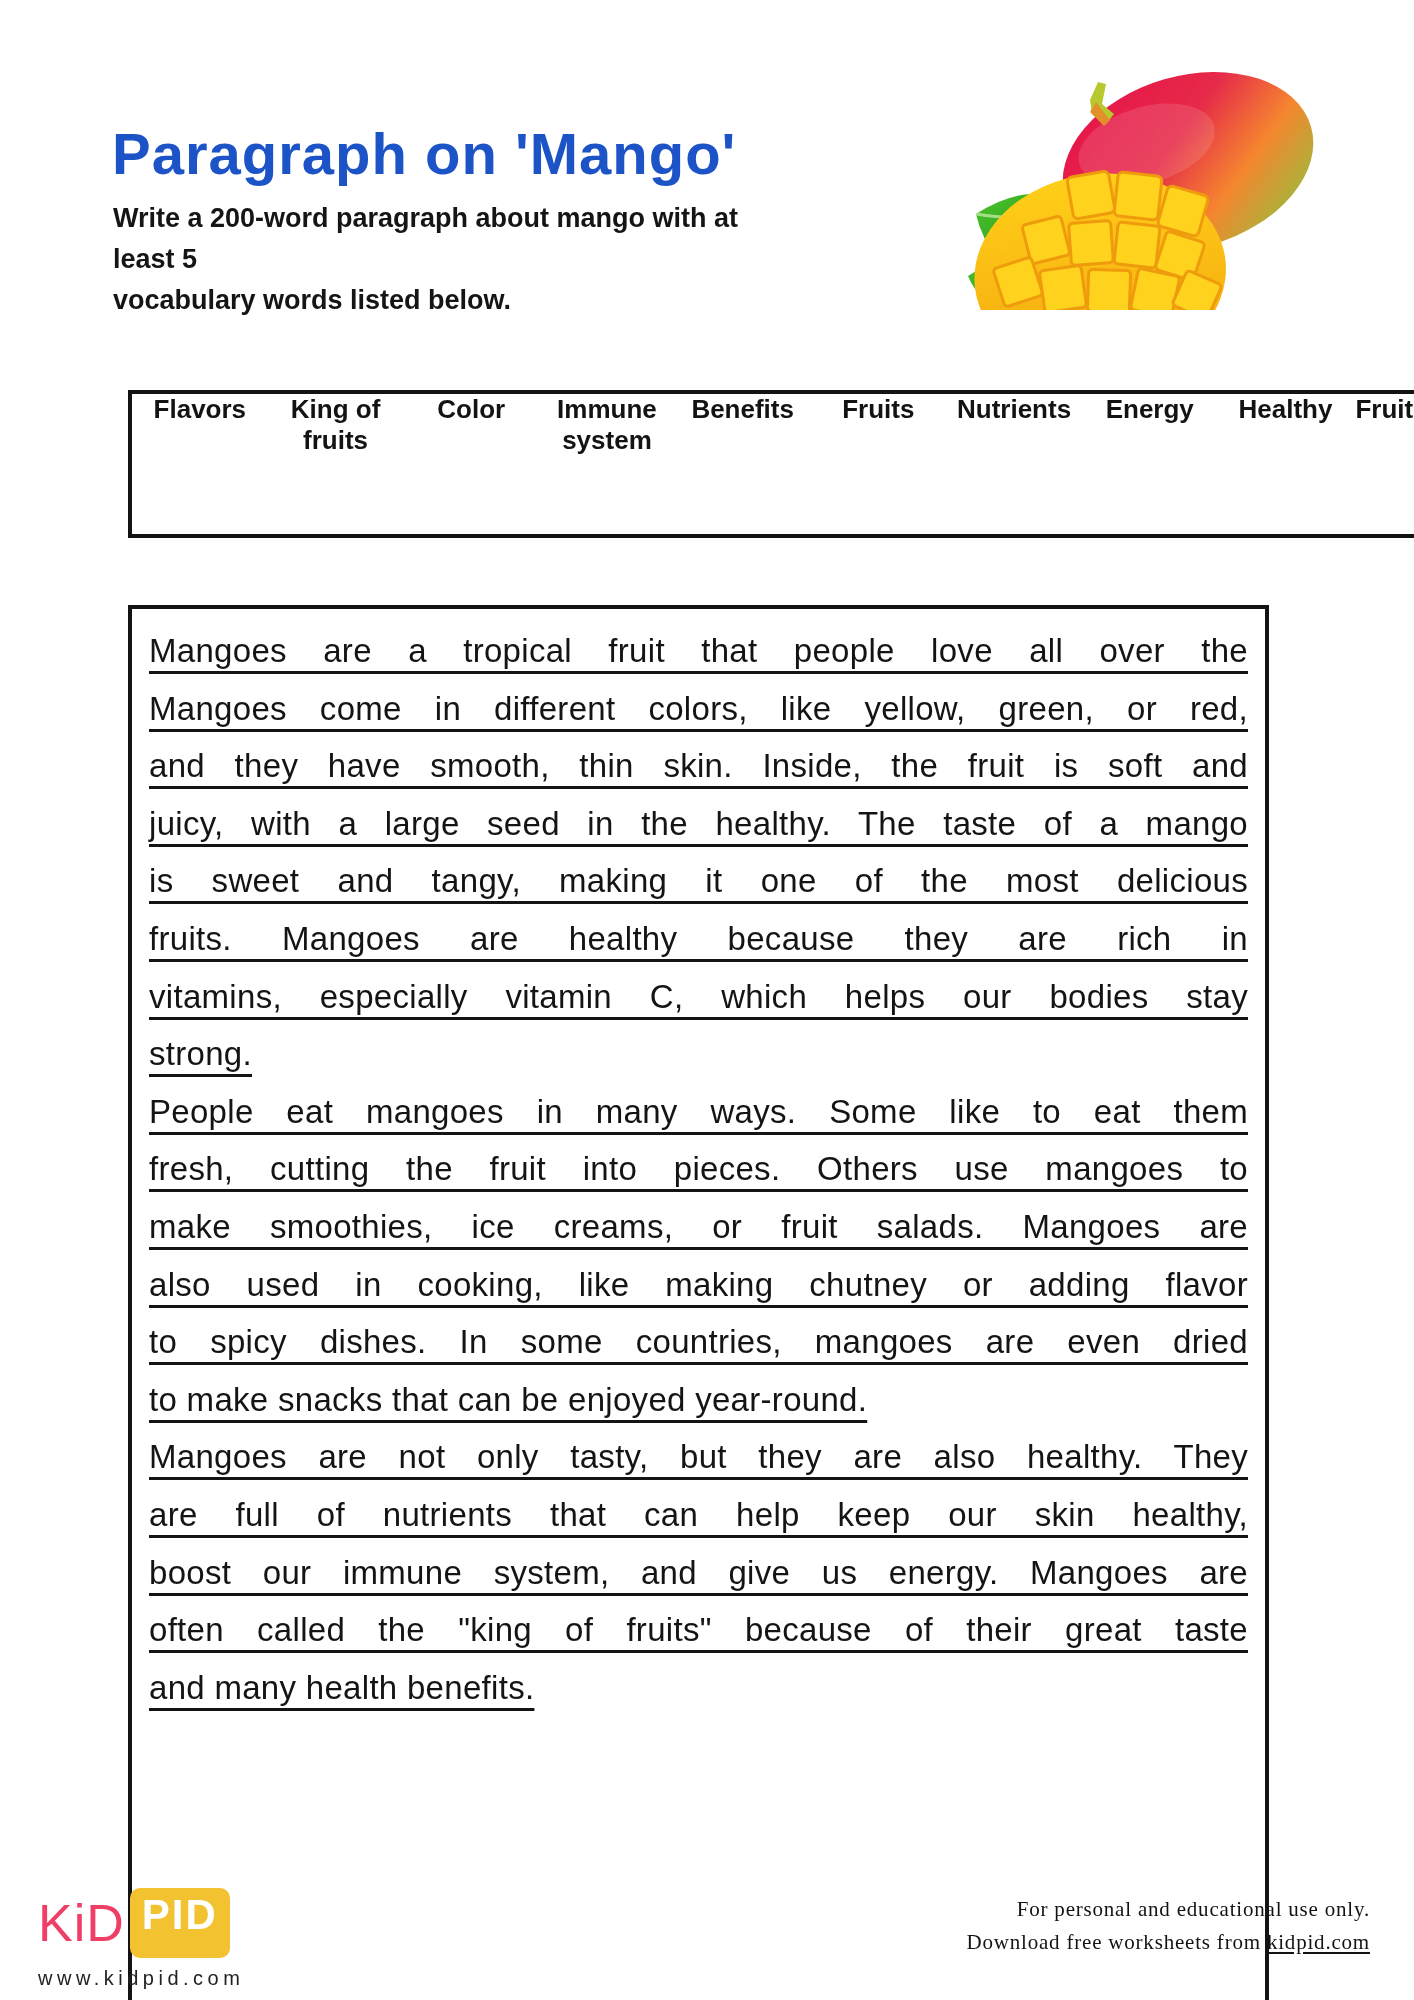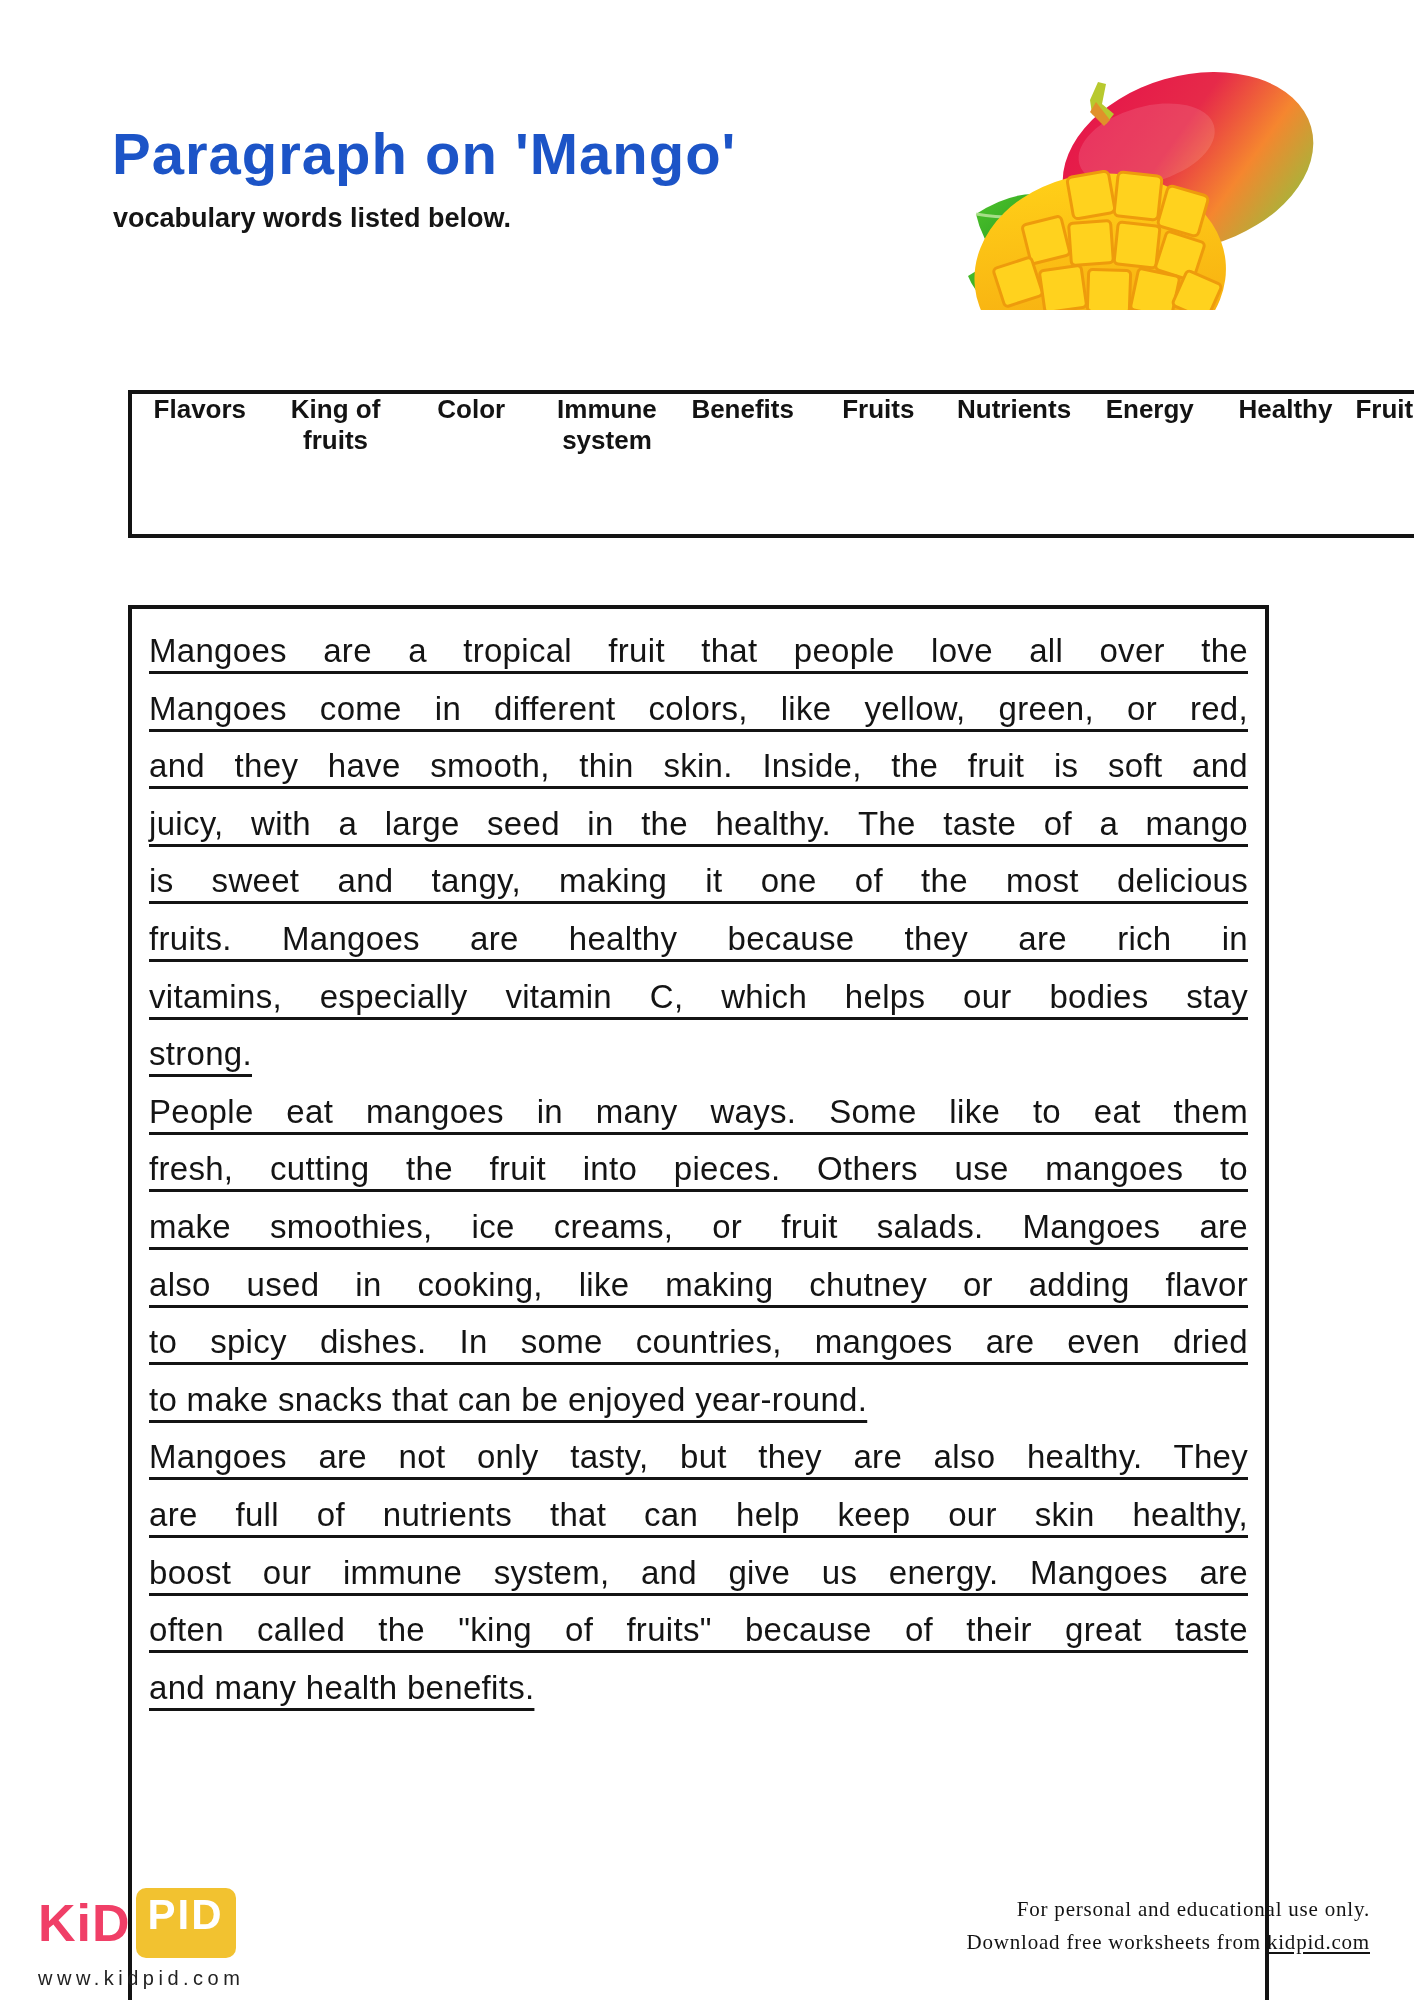--- a/index.html
+++ b/index.html
@@ -41,21 +41,21 @@
     text-align:justify; text-align-last:justify;
     text-decoration:underline;
     text-decoration-thickness:2.6px;
     text-underline-offset:9px;
     white-space:normal;
   }
   .para-line.no-just { text-align-last:left; }
   .footer-logo { position:absolute; left:38px; top:1888px; }
   .logo-row { display:flex; align-items:center; }
   .logo-kid {
-    font-size:52px; font-weight:700; color:#f03f67; letter-spacing:1px;
+    font-size:52px; font-weight:400; color:#f03f67; letter-spacing:1px;
   }
   .logo-pid {
     margin-left:5px; background:#f2c230; color:#ffffff;
     font-size:42px; font-weight:800; letter-spacing:2px;
     padding:3px 12px 19px 12px; border-radius:10px;
   }
   .logo-site {
     margin-top:9px; font-size:20px; letter-spacing:4.5px; color:#222;
   }
   .footer-note {
@@ -63,20 +63,21 @@
     font-family:"Liberation Serif", serif;
     font-size:21px; line-height:33px; color:#131313; letter-spacing:0.8px;
   }
   .footer-note .link { text-decoration:underline; text-underline-offset:3px; }
 </style>
 </head>
 <body>
 
 <div class="page-title">Paragraph on 'Mango'</div>
 <div class="subtitle">
+  <div>Write a 200-word paragraph about mango with at least 5</div>
   <div>vocabulary words listed below.</div>
 </div>
 
 <div class="mango-art">
   <svg width="382" height="248" viewBox="0 0 382 248" xmlns="http://www.w3.org/2000/svg">
     <defs>
       <linearGradient id="mangoBody" x1="0%" y1="0%" x2="100%" y2="85%">
         <stop offset="0%" stop-color="#e6104a"></stop>
         <stop offset="45%" stop-color="#e62a49"></stop>
         <stop offset="72%" stop-color="#f5862f"></stop>

